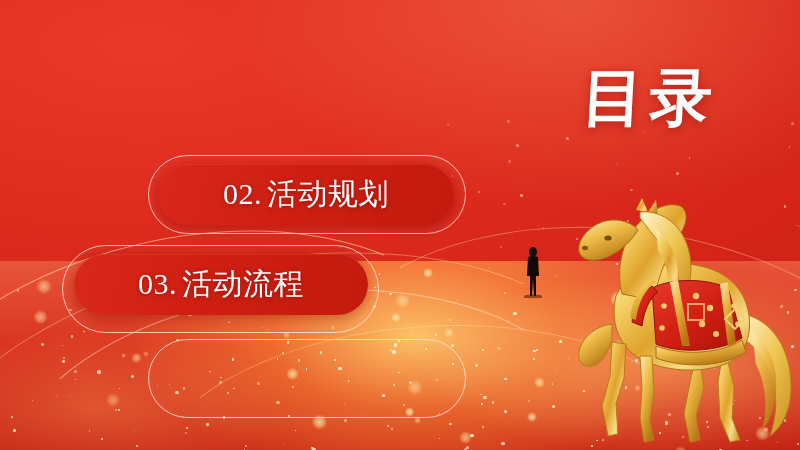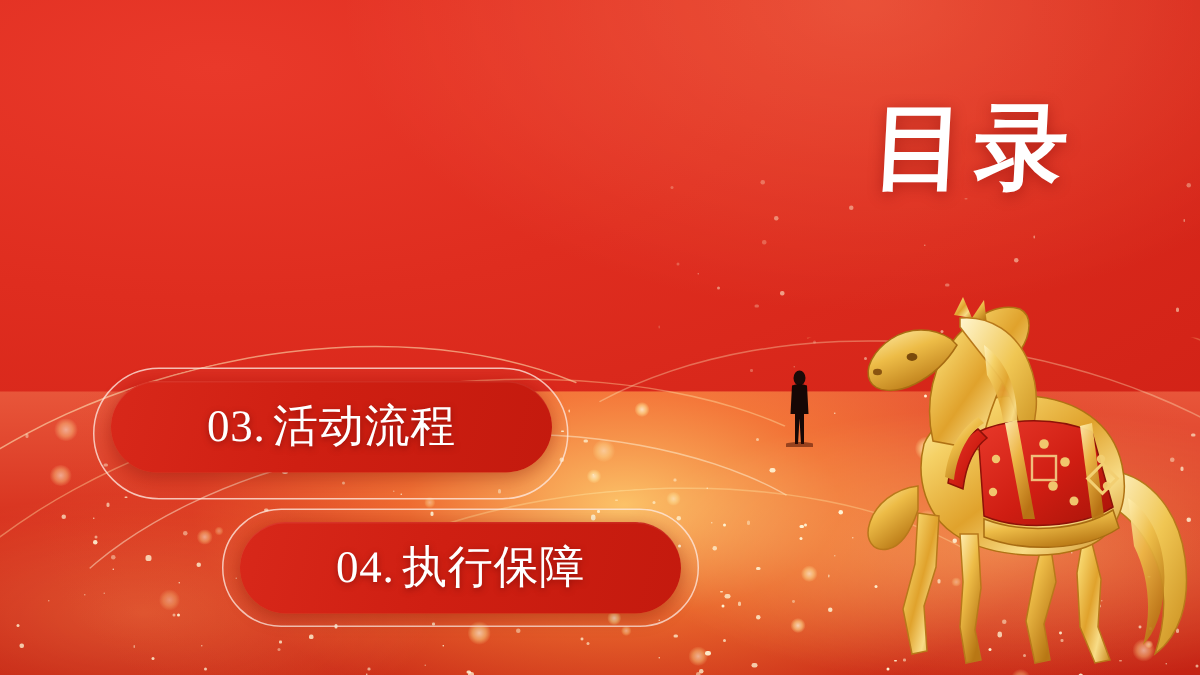--- a/index.html
+++ b/index.html
@@ -419,33 +419,36 @@
     </g>
     <rect x="172" y="116" width="14" height="14" transform="rotate(45 179 123)" fill="none" stroke="#f3cf72" stroke-width="2"></rect>
     <rect x="132" y="108" width="16" height="16" fill="none" stroke="#f5d98d" stroke-width="1.6" opacity=".85"></rect>
   </svg>
 
   <div class="title">目录</div>
 
   <div class="menu">
 
 
+    <div class="item" style="left:148px;top:155px;width:318px;height:79px;">
+      <div class="ring"></div>
+      <div class="pill" style="left:10px;top:9px;width:296px;height:61px;">
+        <span class="label">
+          <span class="num">02.</span><span class="gap-narrow"></span><span>活动规划</span>
+        </span>
+      </div>
+    </div>
 
     <div class="item" style="left:62px;top:245px;width:317px;height:88px;">
       <div class="ring"></div>
       <div class="pill" style="left:12px;top:9px;width:294px;height:61px;">
         <span class="label">
           <span class="num">03.</span><span class="gap-narrow"></span><span>活动流程</span>
         </span>
       </div>
     </div>
 
     <div class="item" style="left:148px;top:339px;width:318px;height:79px;">
       <div class="ring"></div>
-      <div class="pill" style="left:12px;top:9px;width:294px;height:61px;">
-        <span class="label">
-          <span class="num">04.</span><span class="gap-narrow"></span><span>执行保障</span>
-        </span>
-      </div>
     </div>
 
   </div>
 </div>
 
 </body></html>

